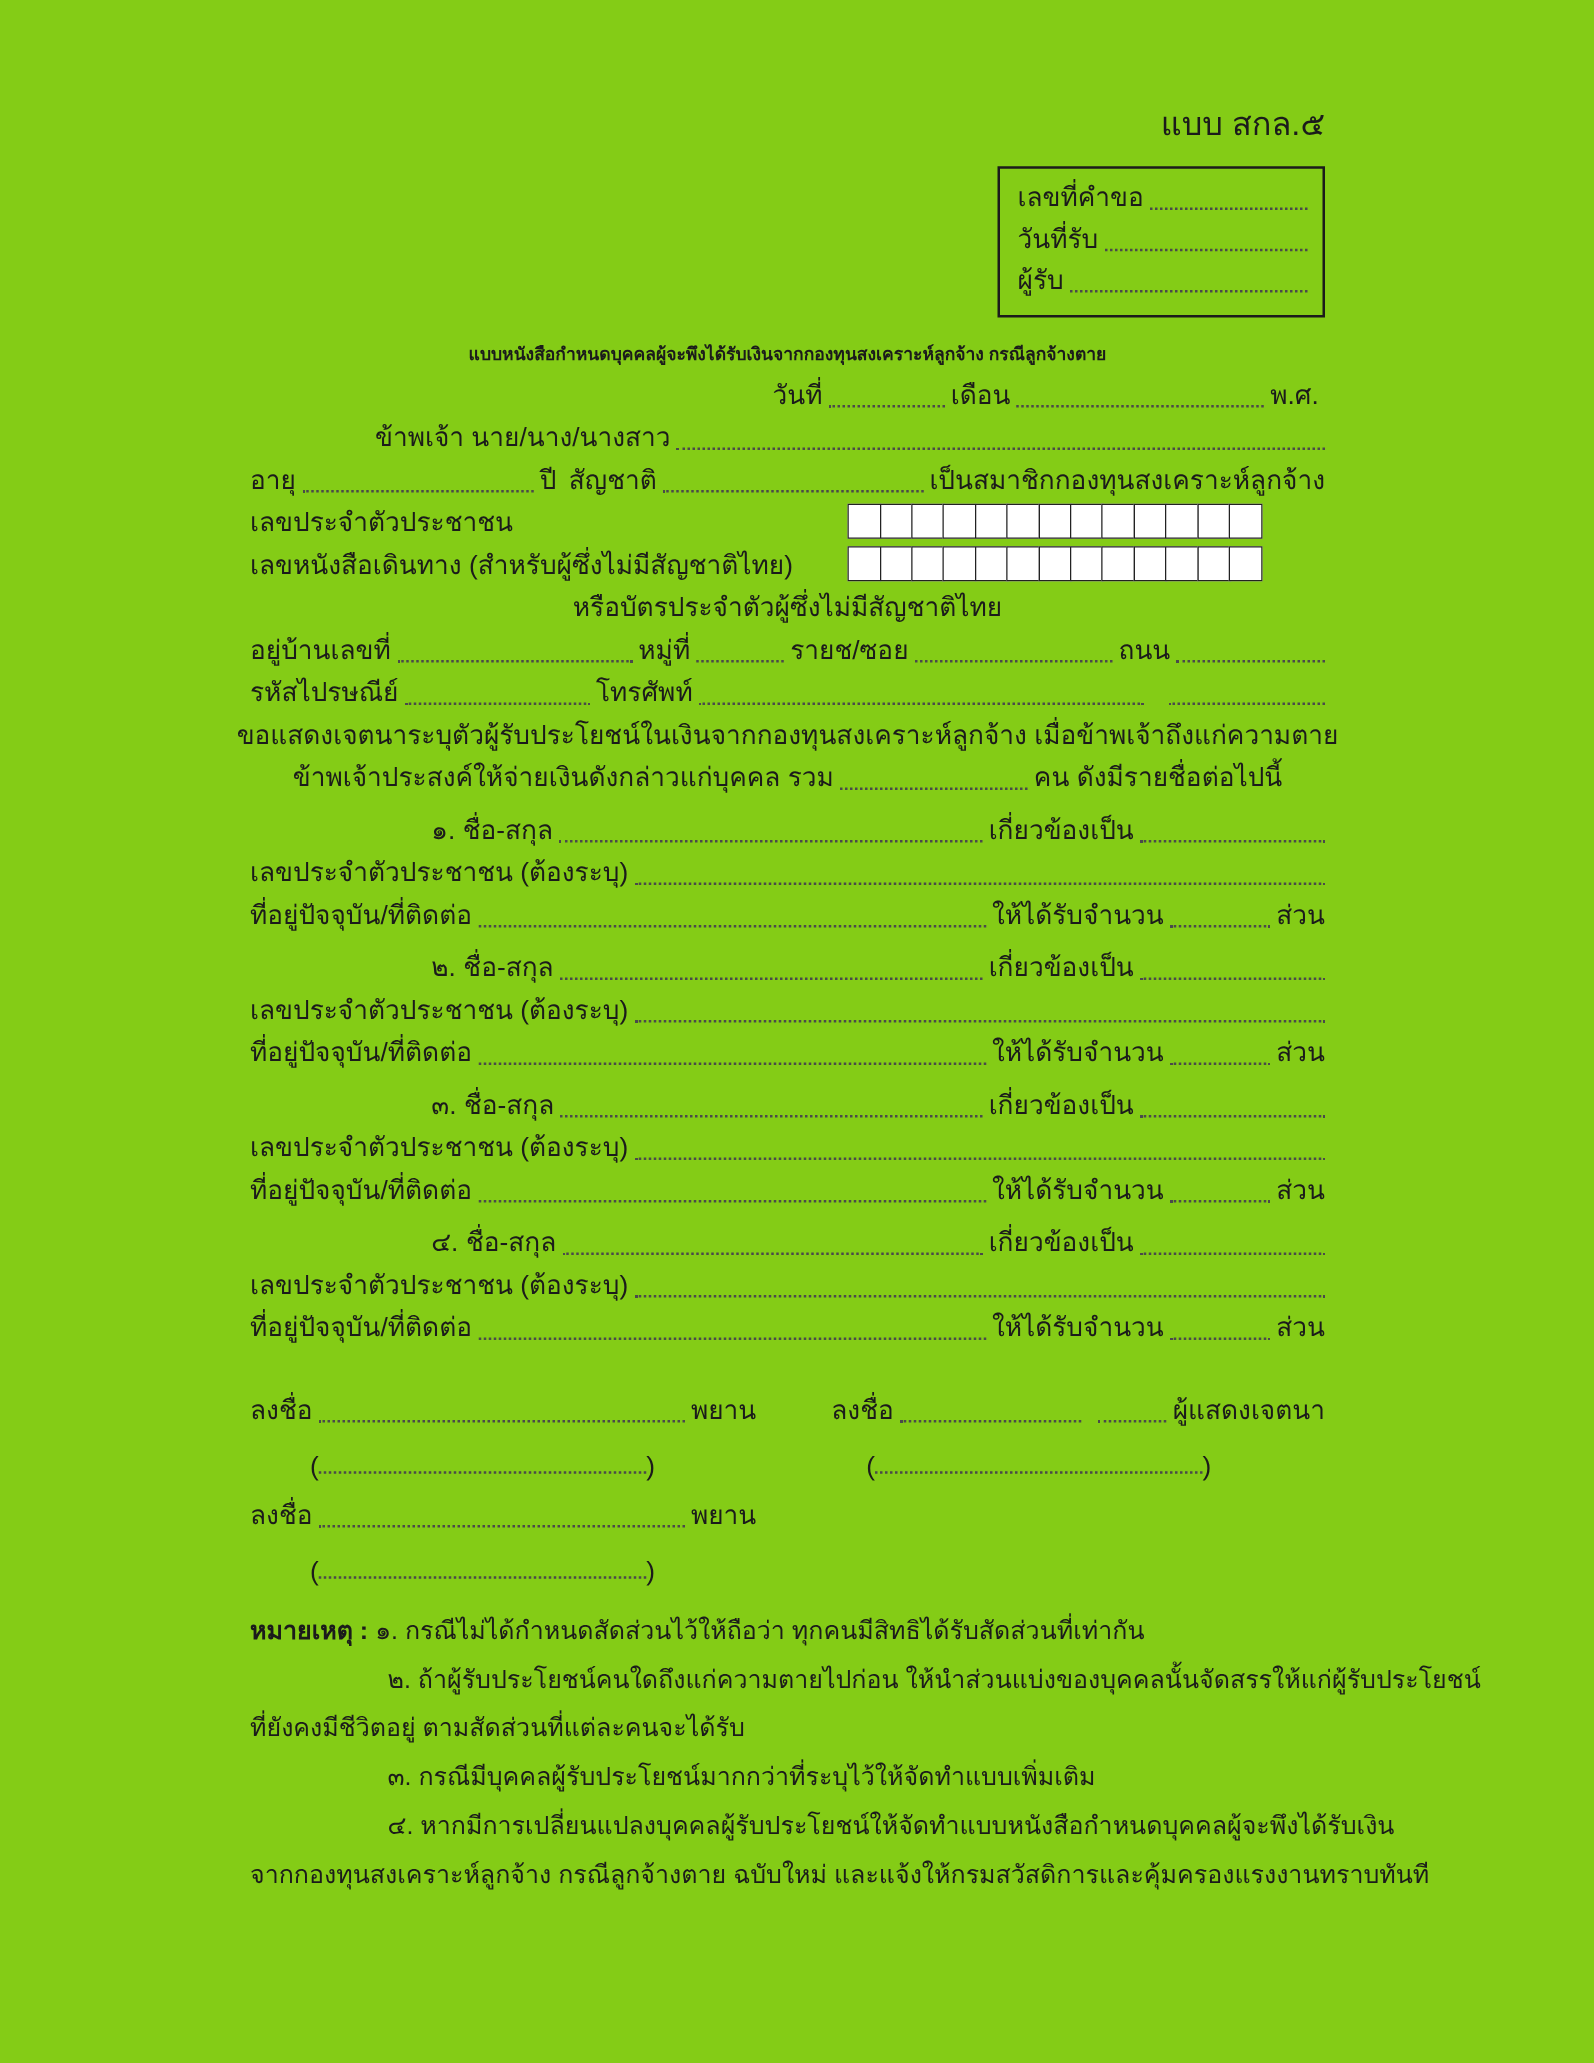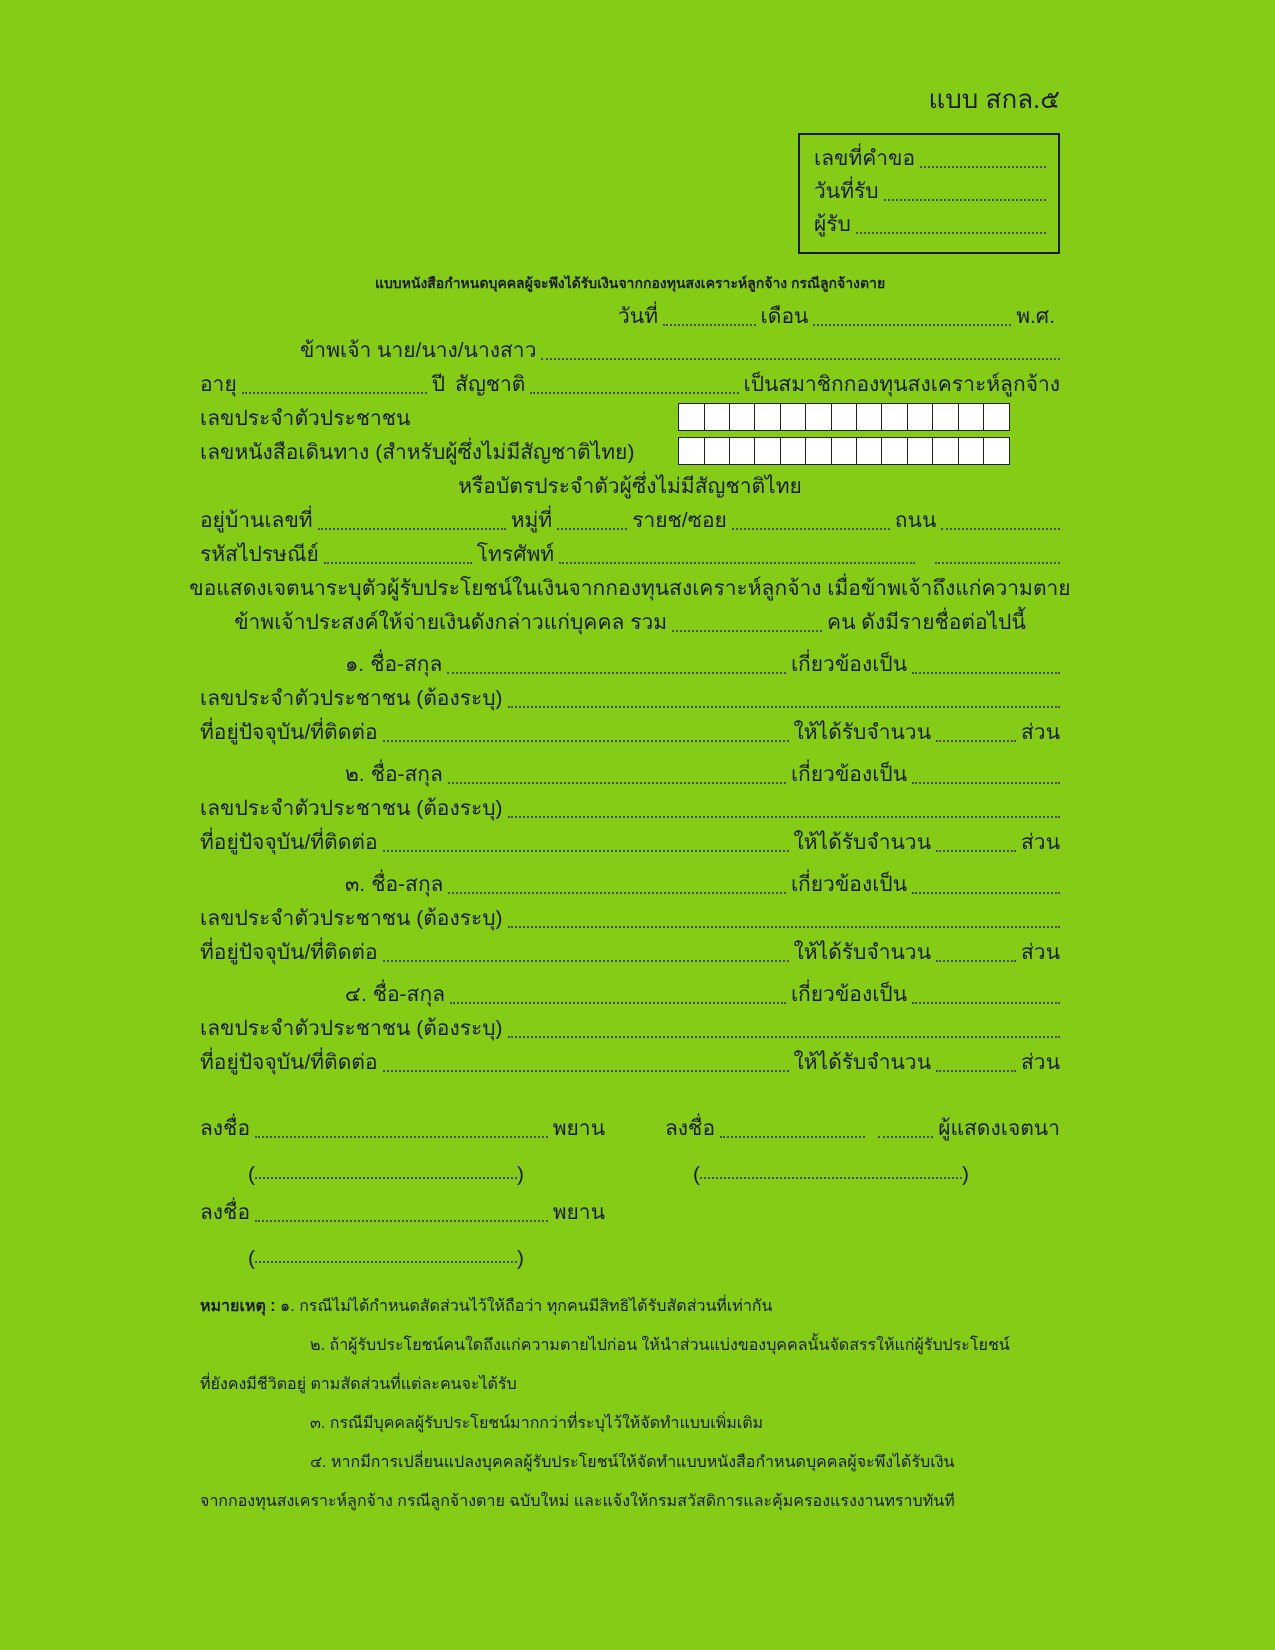--- a/index.html
+++ b/index.html
@@ -37,21 +37,21 @@
   .benef-block{margin-top:8px;}
 
   .sig-section{display:flex;margin-top:24px;}
   .sig-col-left{width:405px;flex:0 0 auto;}
   .sig-col-right{flex:1 1 auto;padding-left:60px;}
   .sig-row{display:flex;align-items:flex-end;min-height:42px;}
   .paren-row{display:flex;align-items:flex-end;min-height:42px;padding-left:48px;}
   .paren-row .dots{margin-bottom:7px;}
 
   .notes{margin-top:16px;}
-  .nrow{line-height:39px;white-space:nowrap;font-size:16px;}
+  .nrow{line-height:39px;white-space:nowrap;font-size:20px;}
   .nrow.item-indent{padding-left:110px;}
   .bold{font-weight:bold;}
 </style>
 </head>
 <body>
 
 <div class="page">
 
   <div class="form-code">แบบ สกล.๕</div>
 

